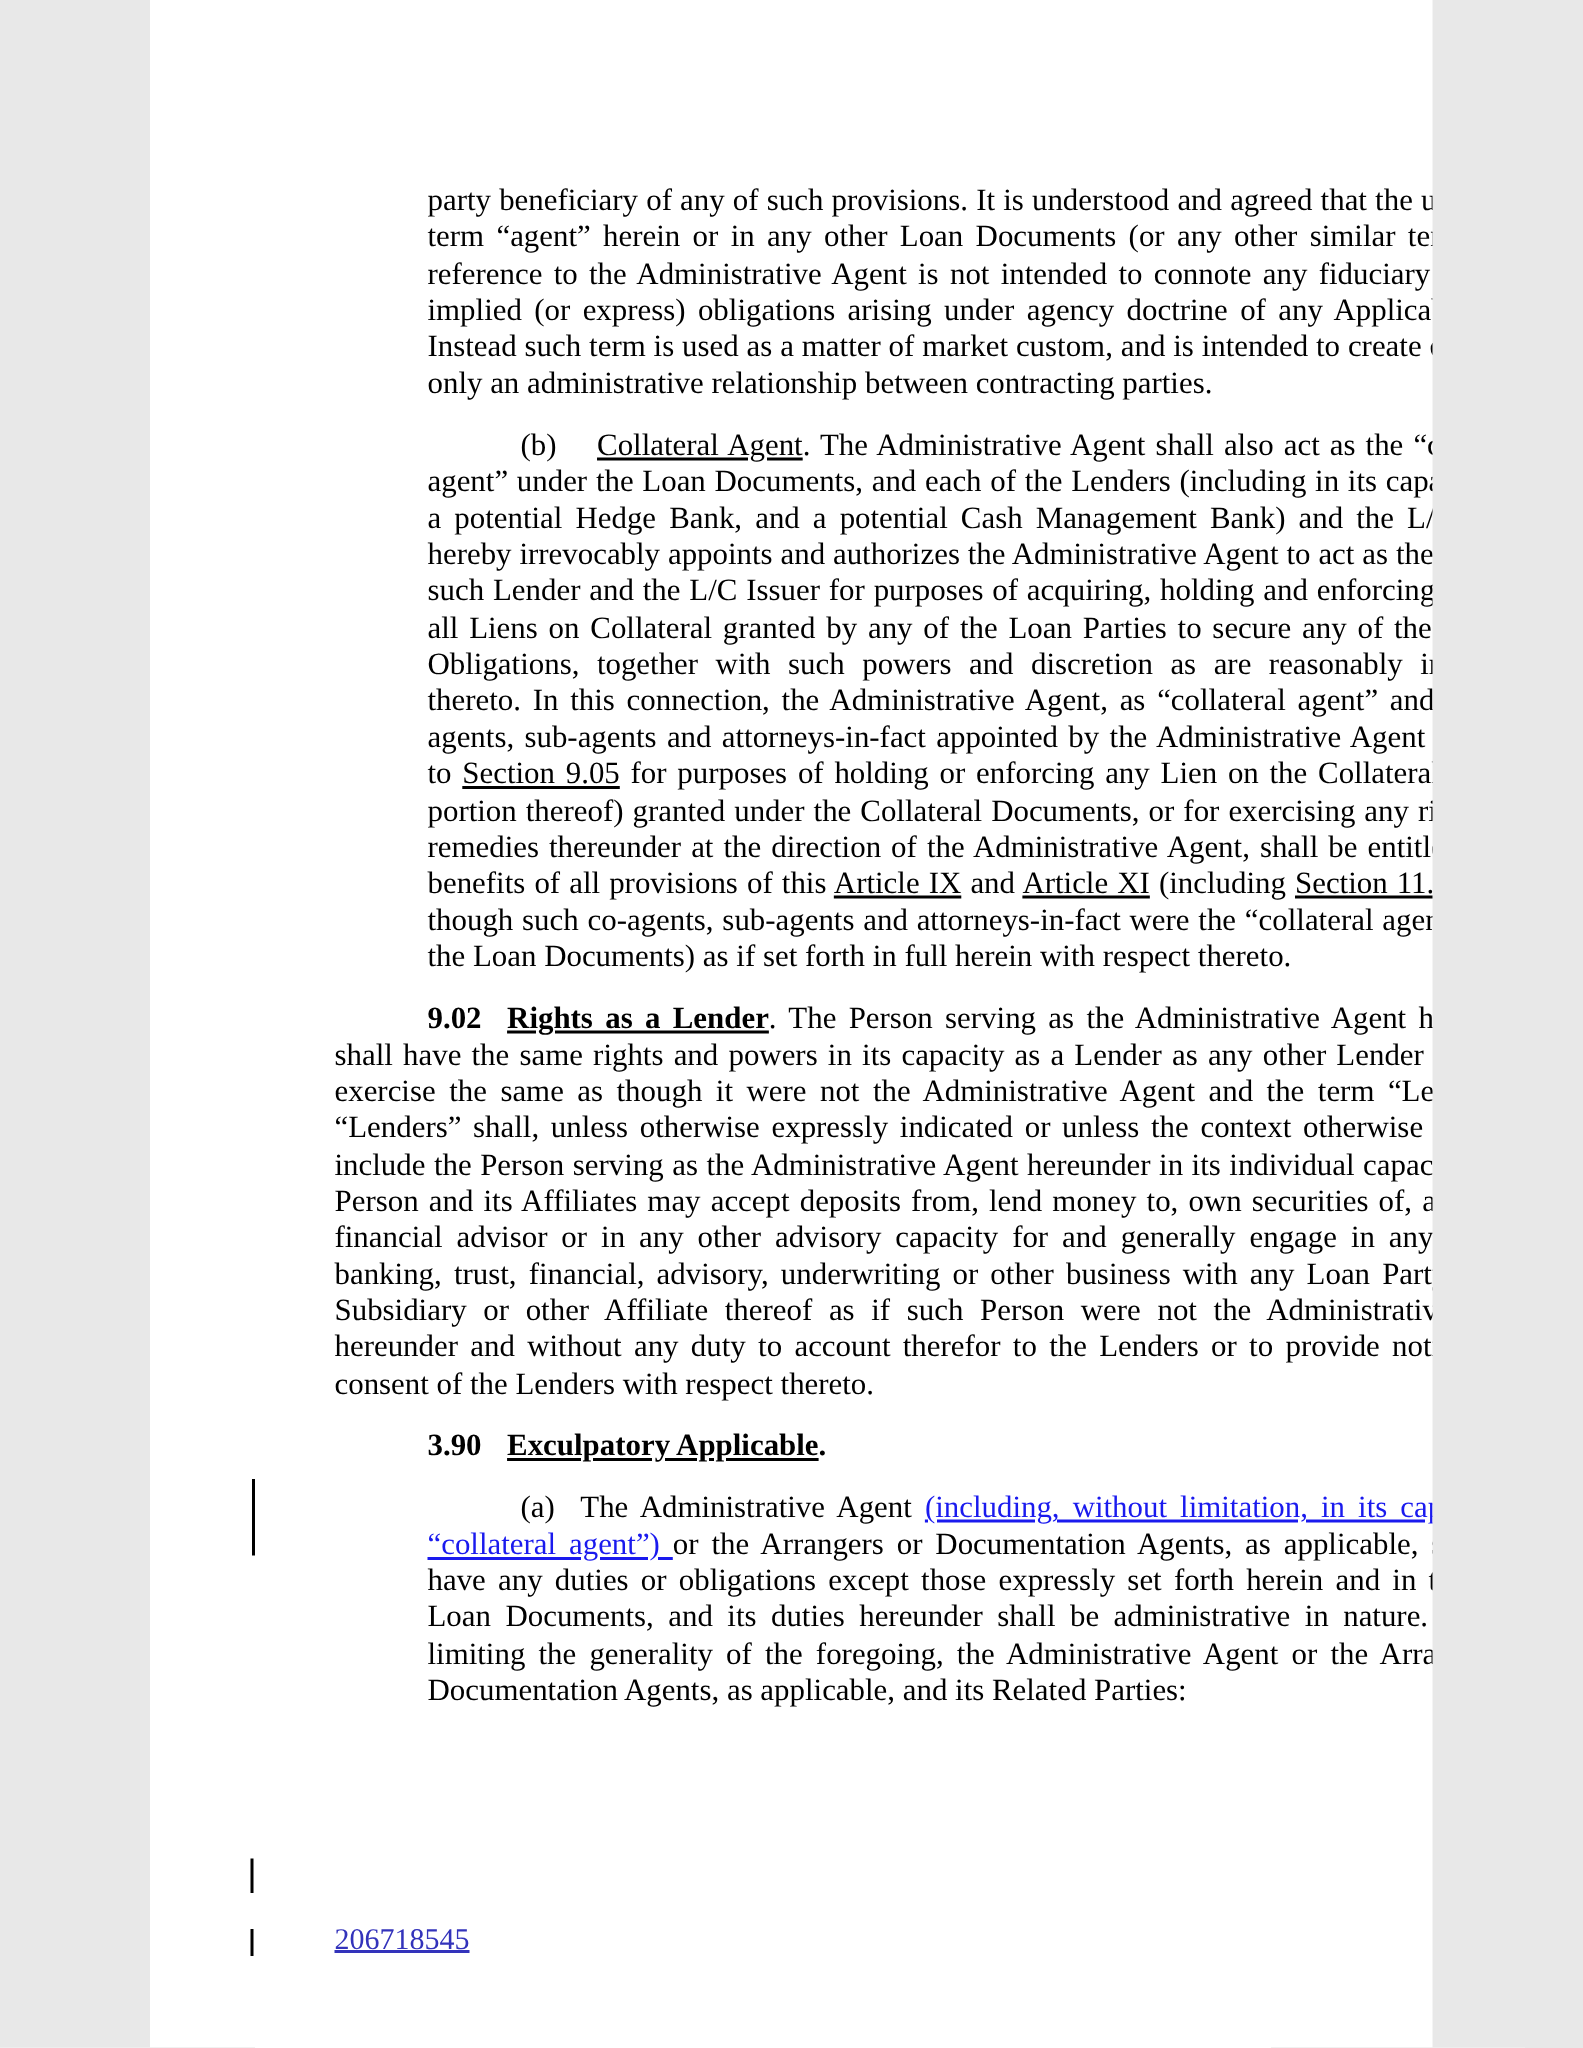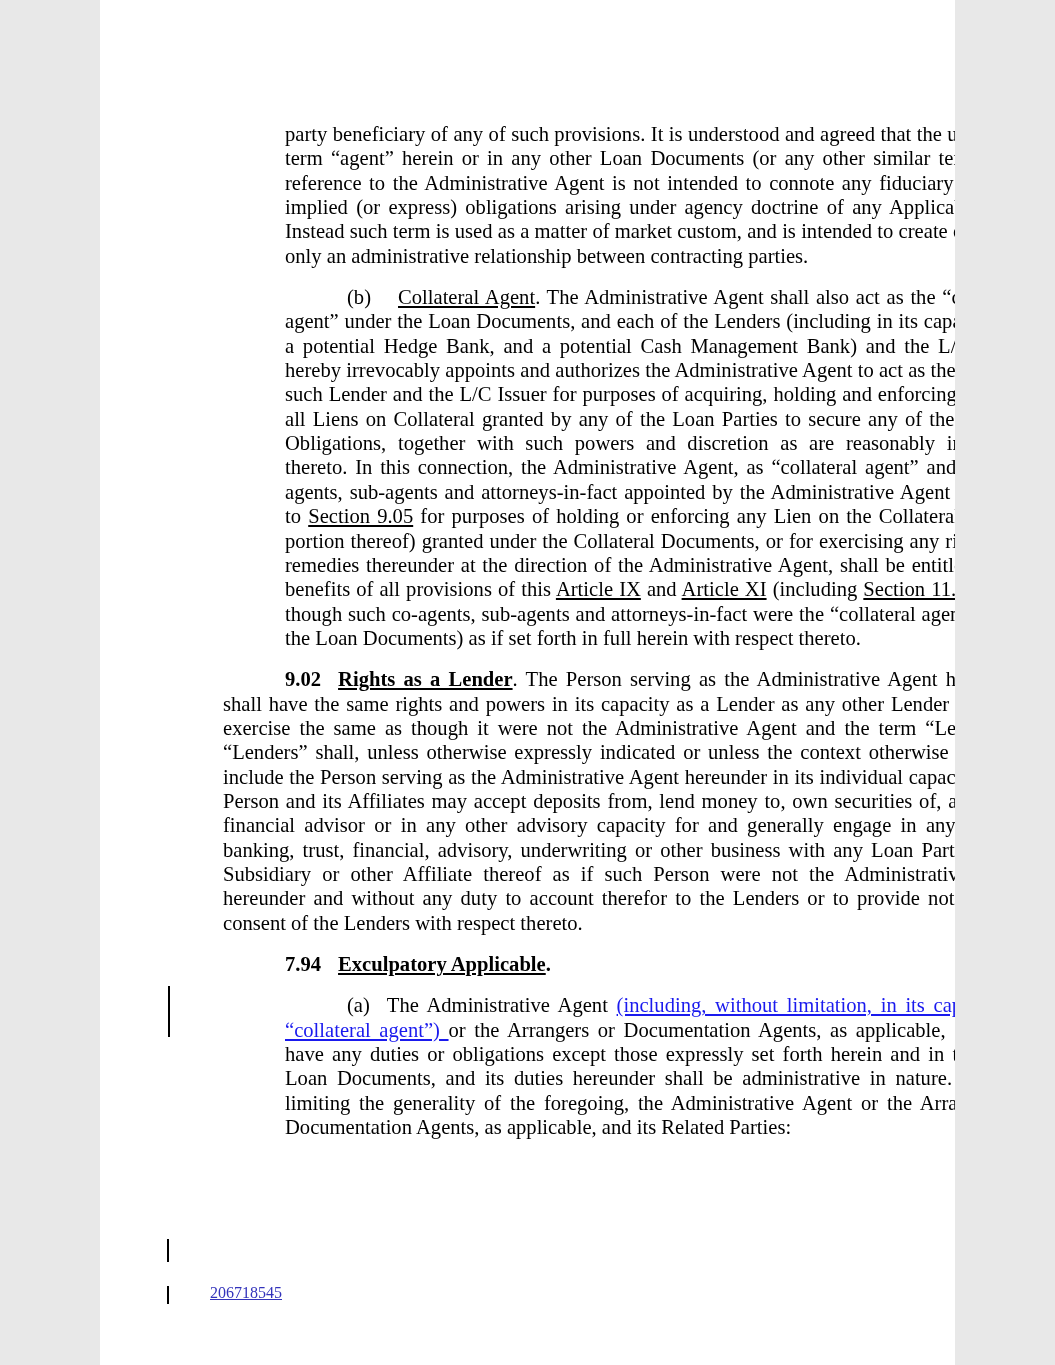--- a/index.html
+++ b/index.html
@@ -40,42 +40,42 @@
     position: absolute;
     top: 1261px;
     left: 17px;
     width: 1055px;
     text-align: right;
     padding-left: 20px;
   }
   .footer-stamp {
     position: absolute;
     top: 1283px;
-    left: 110px;
-    font-size: 16px;
+    left: 123px;
+    font-size: 20px;
     line-height: 20px;
     color: var(--link, #3333bb);
     text-decoration: underline;
     cursor: pointer;
   }
 </style>
 </head>
 <body>
 
 <div class="page">
 
   <div class="doc-body">
 
     <p class="para indented"><span class="">party beneficiary of any of such provisions. It is understood and agreed that the use of the term “agent” herein or in any other Loan Documents (or any other similar term) with reference to the Administrative Agent is not intended to connote any fiduciary or other implied (or express) obligations arising under agency doctrine of any Applicable Law. Instead such term is used as a matter of market custom, and is intended to create or reflect only an administrative relationship between contracting parties.</span></p>
 
     <p class="para indented ti"><span class="">(b)</span><span class="seg-tab" style="width: 27px;"></span><span class="seg-u">Collateral Agent</span><span class="">. The Administrative Agent shall also act as the “collateral agent” under the Loan Documents, and each of the Lenders (including in its capacities as a potential Hedge Bank, and a potential Cash Management Bank) and the L/C Issuer hereby irrevocably appoints and authorizes the Administrative Agent to act as the agent of such Lender and the L/C Issuer for purposes of acquiring, holding and enforcing any and all Liens on Collateral granted by any of the Loan Parties to secure any of the Secured Obligations, together with such powers and discretion as are reasonably incidental thereto. In this connection, the Administrative Agent, as “collateral agent” and any co-agents, sub-agents and attorneys-in-fact appointed by the Administrative Agent pursuant to </span><span class="seg-u">Section 9.05</span><span class=""> for purposes of holding or enforcing any Lien on the Collateral (or any portion thereof) granted under the Collateral Documents, or for exercising any rights and remedies thereunder at the direction of the Administrative Agent, shall be entitled to the benefits of all provisions of this </span><span class="seg-u">Article IX</span><span class=""> and </span><span class="seg-u">Article XI</span><span class=""> (including </span><span class="seg-u">Section 11.04(c)</span><span class="">, as though such co-agents, sub-agents and attorneys-in-fact were the “collateral agent” under the Loan Documents) as if set forth in full herein with respect thereto.</span></p>
 
     <p class="para ti"><span class="seg-b">9.02</span><span class="seg-tab" style="width: 17px;"></span><span class="seg-b seg-u">Rights as a Lender</span><span class="">. The Person serving as the Administrative Agent hereunder shall have the same rights and powers in its capacity as a Lender as any other Lender and may exercise the same as though it were not the Administrative Agent and the term “Lender” or “Lenders” shall, unless otherwise expressly indicated or unless the context otherwise requires, include the Person serving as the Administrative Agent hereunder in its individual capacity. Such Person and its Affiliates may accept deposits from, lend money to, own securities of, act as the financial advisor or in any other advisory capacity for and generally engage in any kind of banking, trust, financial, advisory, underwriting or other business with any Loan Party or any Subsidiary or other Affiliate thereof as if such Person were not the Administrative Agent hereunder and without any duty to account therefor to the Lenders or to provide notice to or consent of the Lenders with respect thereto.</span></p>
 
-    <p class="para ti"><span class="seg-b">7.94</span><span class="seg-tab" style="width: 17px;"></span><span class="seg-b seg-u">Exculpatory Applicable</span><span class="seg-b">.</span></p>
+    <p class="para ti"><span class="seg-b">3.90</span><span class="seg-tab" style="width: 17px;"></span><span class="seg-b seg-u">Exculpatory Applicable</span><span class="seg-b">.</span></p>
 
     <div class="rel">
       <span class="change-bar cb-para"></span>
       <p class="para indented ti"><span class="">(a)</span><span class="seg-tab" style="width: 17px;"></span><span class="">The Administrative Agent </span><span class="seg-ins">(including, without limitation, in its capacity as “collateral agent”) </span><span class="">or the Arrangers or Documentation Agents, as applicable, shall not have any duties or obligations except those expressly set forth herein and in the other Loan Documents, and its duties hereunder shall be administrative in nature. Without limiting the generality of the foregoing, the Administrative Agent or the Arrangers or Documentation Agents, as applicable, and its Related Parties:</span></p>
     </div>
 
   </div>
 
   <span class="change-bar cb-f1"></span>
   <span class="change-bar cb-f2"></span>

